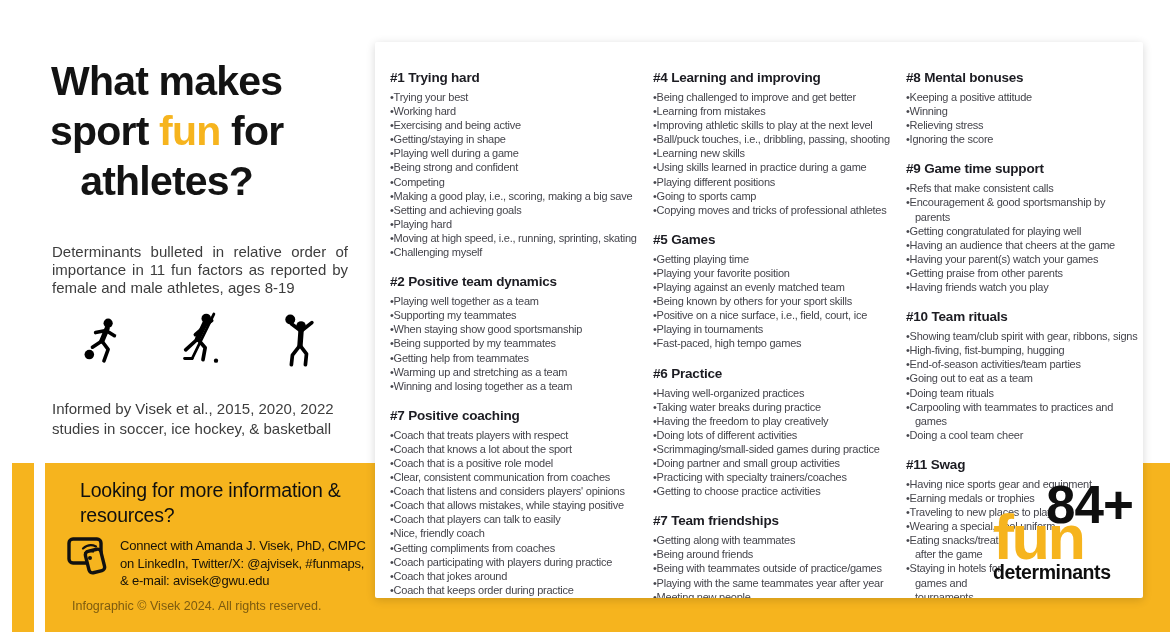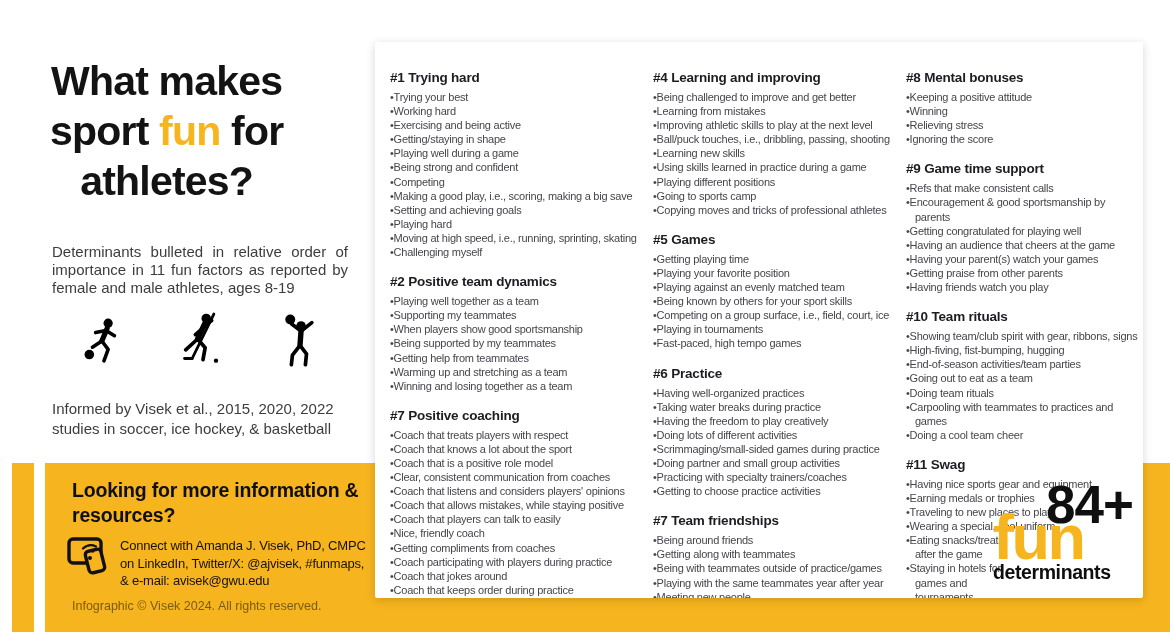--- a/index.html
+++ b/index.html
@@ -17,21 +17,21 @@
   .sport-icons { position:absolute; left:82px; top:310px; width:240px; display:flex;
                  justify-content:space-between; align-items:flex-end; }
   .sport-icons svg { display:block; }
   .pict { stroke:#000; stroke-width:3.4; stroke-linecap:round; stroke-linejoin:round; fill:none; }
   .hero-credit { position:absolute; left:52px; top:399px; width:306px; font-size:15px;
                  line-height:20px; color:#3d3d3d; }
 
   
   .yellow-bar  { position:absolute; left:12px; top:463px; width:22px; height:169px; background:var(--yellow); }
   .yellow-band { position:absolute; left:45px; top:463px; width:1125px; height:169px; background:var(--yellow); }
-  .info-heading { position:absolute; left:72px; top:478px; width:300px; font-size:19.5px; font-weight:700;
+  .info-heading { position:absolute; left:80px; top:478px; width:300px; font-size:19.5px; font-weight:400;
                   line-height:24.5px; color:#0f0f0f; letter-spacing:-0.2px; }
   .connect-icon { position:absolute; left:66px; top:533px; }
   .connect-text { position:absolute; left:120px; top:537px; width:250px; font-size:13px;
                   line-height:17.5px; color:#181308; letter-spacing:-0.2px; }
   .copyright { position:absolute; left:72px; top:599px; font-size:12.5px; color:rgba(48,35,6,0.62); }
 
   
   .panel { position:absolute; left:375px; top:42px; width:768px; height:556px; background:#fff;
            box-shadow:0 2px 10px rgba(0,0,0,0.16); border-radius:2px; overflow:hidden; }
   .col { position:absolute; top:12px; }
@@ -139,21 +139,21 @@
           <li>Making a good play, i.e., scoring, making a big save</li>
           <li>Setting and achieving goals</li>
           <li>Playing hard</li>
           <li>Moving at high speed, i.e., running, sprinting, skating</li>
           <li>Challenging myself</li>
         </ul>
         <div class="section-heading">#2 Positive team dynamics</div>
         <ul class="item-list">
           <li>Playing well together as a team</li>
           <li>Supporting my teammates</li>
-          <li>When players show good sportsmanship</li>
+          <li>When staying show good sportsmanship</li>
           <li>Being supported by my teammates</li>
           <li>Getting help from teammates</li>
           <li>Warming up and stretching as a team</li>
           <li>Winning and losing together as a team</li>
         </ul>
         <div class="section-heading">#7 Positive coaching</div>
         <ul class="item-list">
           <li>Coach that treats players with respect</li>
           <li>Coach that knows a lot about the sport</li>
           <li>Coach that is a positive role model</li>
@@ -180,39 +180,39 @@
           <li>Playing different positions</li>
           <li>Going to sports camp</li>
           <li>Copying moves and tricks of professional athletes</li>
         </ul>
         <div class="section-heading">#5 Games</div>
         <ul class="item-list">
           <li>Getting playing time</li>
           <li>Playing your favorite position</li>
           <li>Playing against an evenly matched team</li>
           <li>Being known by others for your sport skills</li>
-          <li>Competing on a group surface, i.e., field, court, ice</li>
+          <li>Positive on a nice surface, i.e., field, court, ice</li>
           <li>Playing in tournaments</li>
           <li>Fast-paced, high tempo games</li>
         </ul>
         <div class="section-heading">#6 Practice</div>
         <ul class="item-list">
           <li>Having well-organized practices</li>
           <li>Taking water breaks during practice</li>
           <li>Having the freedom to play creatively</li>
           <li>Doing lots of different activities</li>
           <li>Scrimmaging/small-sided games during practice</li>
           <li>Doing partner and small group activities</li>
           <li>Practicing with specialty trainers/coaches</li>
           <li>Getting to choose practice activities</li>
         </ul>
         <div class="section-heading">#7 Team friendships</div>
         <ul class="item-list">
+          <li>Getting along with teammates</li>
           <li>Being around friends</li>
-          <li>Getting along with teammates</li>
           <li>Being with teammates outside of practice/games</li>
           <li>Playing with the same teammates year after year</li>
           <li>Meeting new people</li>
           <li>Talking and joking with teammates</li>
         </ul>
       </div>
     <div class="col col-2">
         <div class="section-heading">#8 Mental bonuses</div>
         <ul class="item-list">
           <li>Keeping a positive attitude</li>

